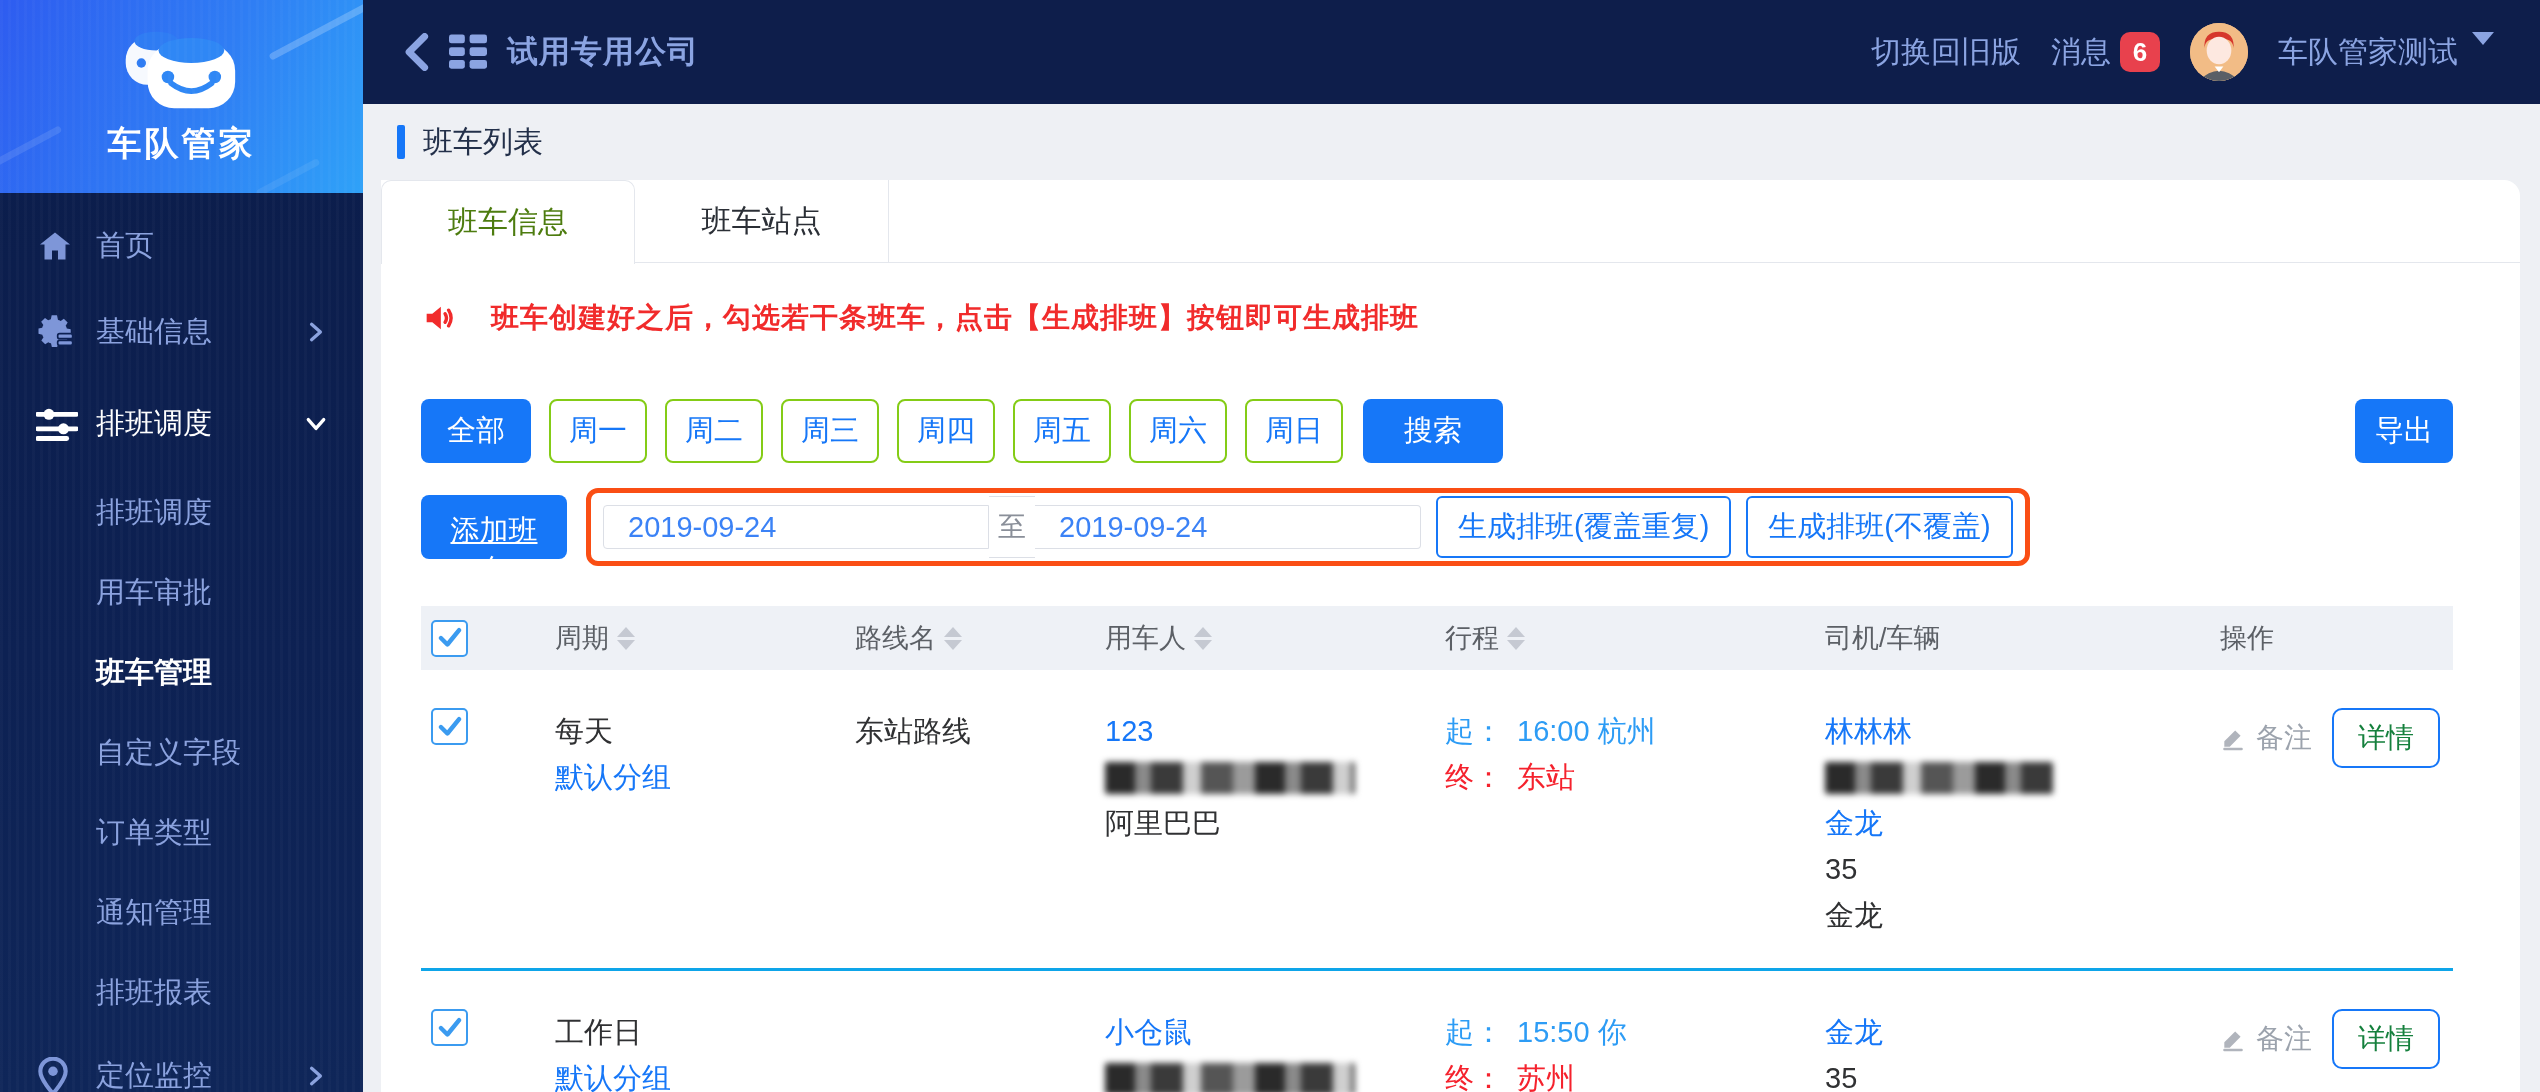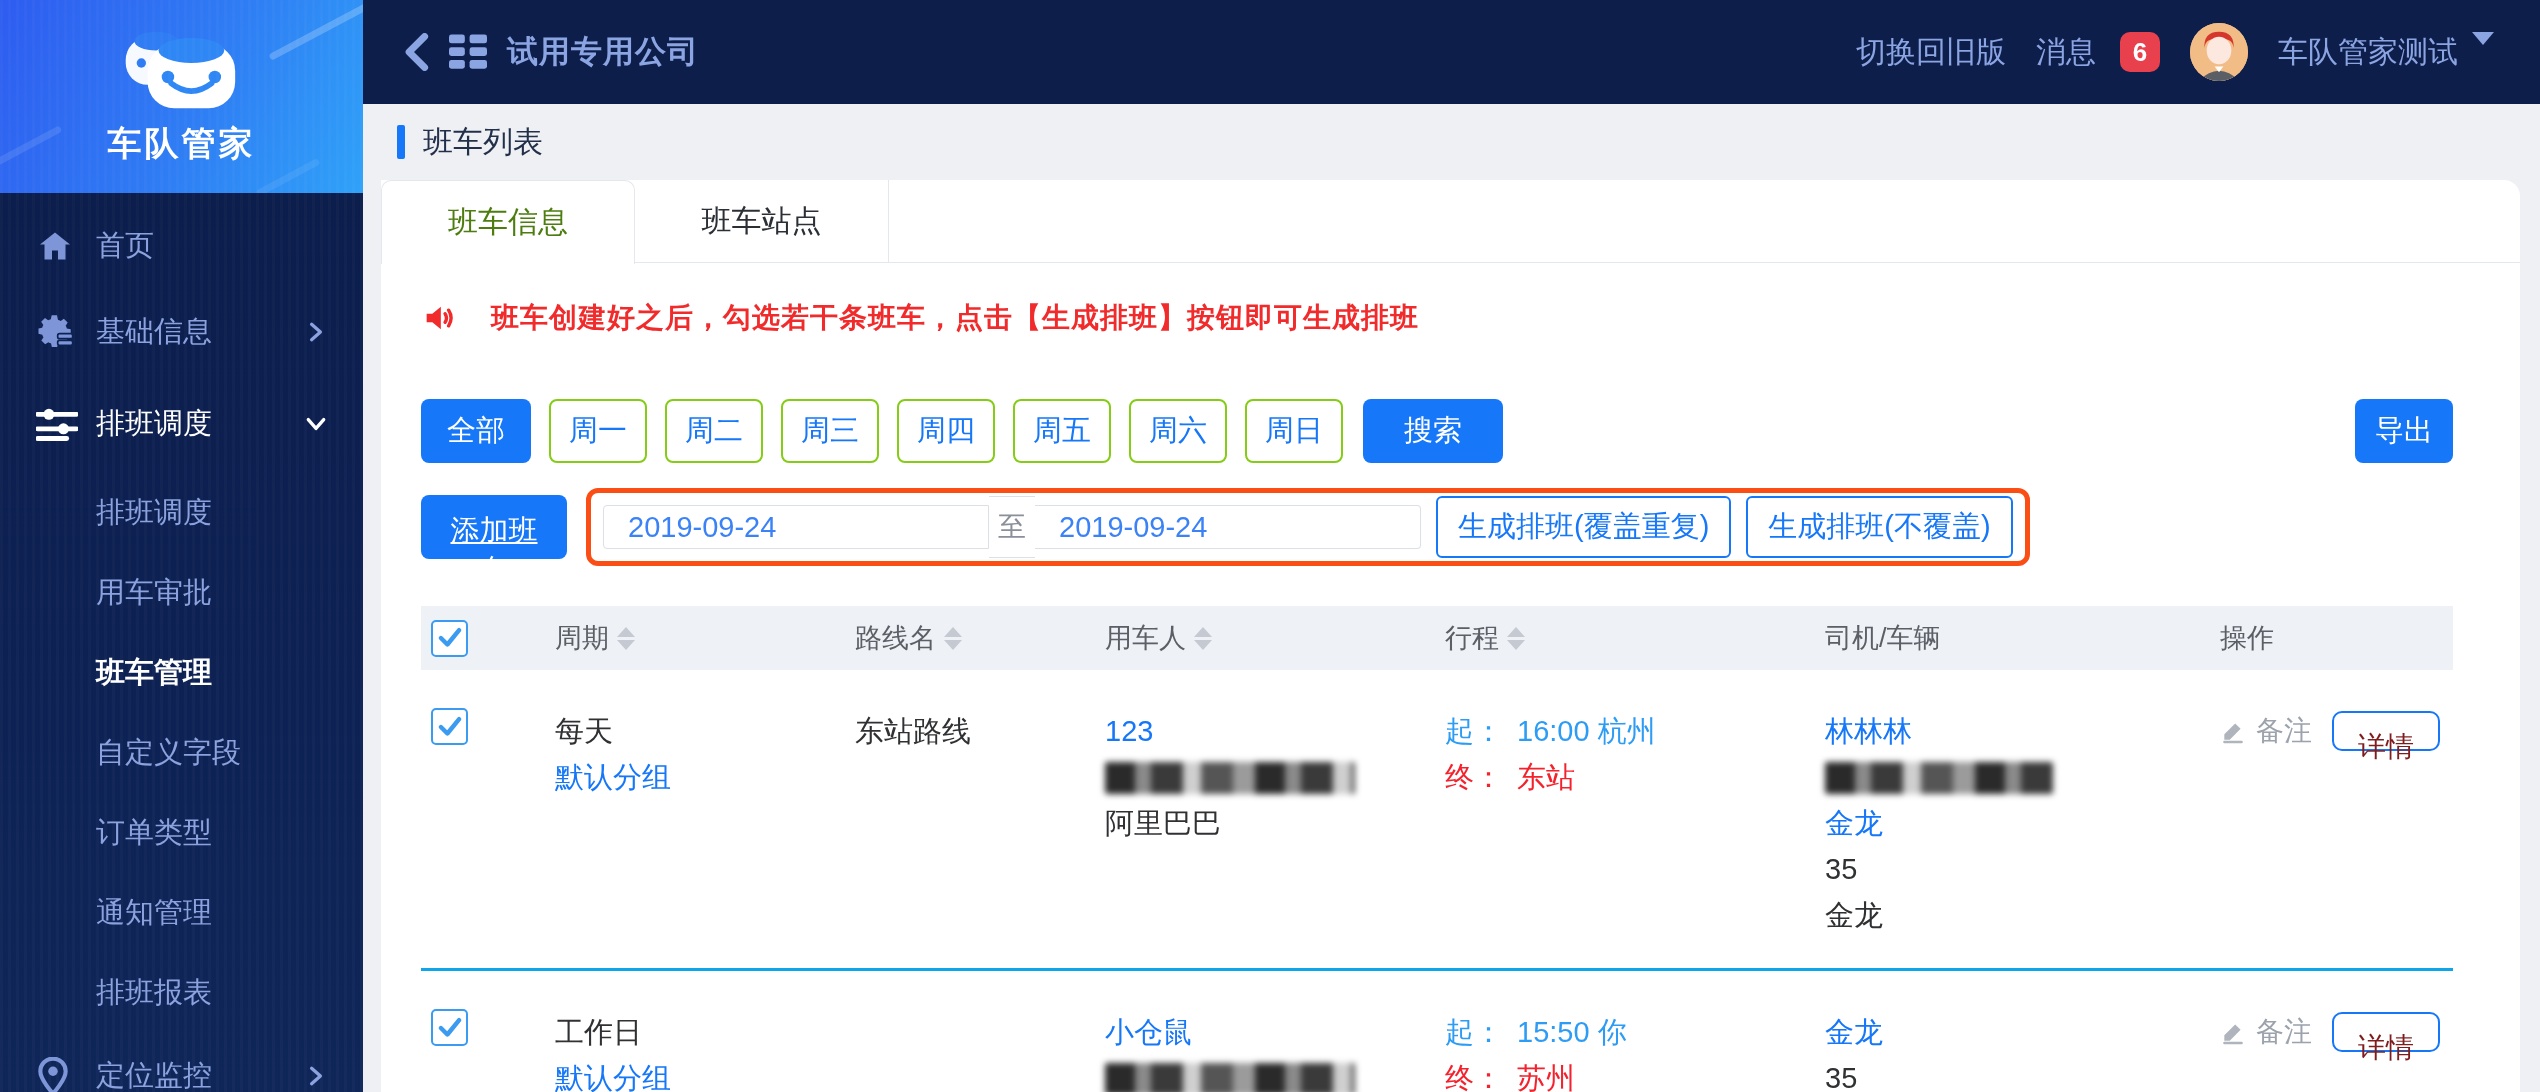--- a/index.html
+++ b/index.html
@@ -32,21 +32,21 @@
   .sub-item.active .nlabel { color:#ffffff; font-weight:bold; }
   .chev { width:22px; height:22px; }
 
   
   .topbar { position:absolute; left:363px; top:0; width:2177px; height:104px; background:#0e1e4b;
     display:flex; align-items:center; padding:0 46px 0 40px; }
   .topbar .left { display:flex; align-items:center; gap:18px; }
   .company-name { color:#8ba4e2; font-size:31px; font-weight:bold; letter-spacing:1px; }
   .topbar .right { margin-left:auto; display:flex; align-items:center; gap:30px; }
   .top-link { color:#8ba4e2; font-size:30px; cursor:pointer; }
-  .msg-wrap { display:flex; align-items:center; gap:24px; cursor:pointer; }
+  .msg-wrap { display:flex; align-items:center; gap:9px; cursor:pointer; }
   .badge { background:#e8414d; color:#fff; font-size:26px; font-weight:bold; min-width:40px; height:40px;
     border-radius:10px; display:flex; align-items:center; justify-content:center; padding:0 8px; }
   .avatar { width:58px; height:58px; border-radius:50%; overflow:hidden; background:#f2bc86; flex:none; cursor:pointer; }
   .user-wrap { display:flex; align-items:flex-start; gap:14px; cursor:pointer; }
   .caret-down { width:0; height:0; border-left:11px solid transparent; border-right:11px solid transparent;
     border-top:13px solid #8ba4e2; }
 
   
   .content { position:absolute; left:363px; top:104px; width:2177px; height:988px; background:#eef0f4; }
   .page-title-row { height:76px; display:flex; align-items:center; padding-left:34px; }
@@ -118,22 +118,22 @@
   .cell { font-size:29px; color:#303133; line-height:46px; }
   .blue-link { color:#1677f8; cursor:pointer; }
   .lblue { color:#2d9cf5; }
   .red { color:#f5222d; }
   .trip-line { display:flex; gap:14px; font-size:29px; line-height:46px; }
   .mosaic { width:250px; height:32px; margin:8px 0 6px 0; border-radius:2px; filter:blur(3px);
     background:repeating-linear-gradient(90deg,#2a2a2a 0 30px,#8a8a8a 30px 46px,#3a3a3a 46px 78px,#cfcfcf 78px 96px,#555 96px 128px,#9b9b9b 128px 150px); }
   .mosaic.narrow { width:228px; }
   .op-cell { display:flex; align-items:center; }
   .remark { display:flex; align-items:center; gap:10px; color:#9ca3ad; font-size:28px; cursor:pointer; }
-  .btn-detail { margin-left:20px; background:#fff; border:2px solid #1677f8; color:#7f1d1d; font-size:28px;
-    border-radius:10px; height:40px; padding:15px 24px; cursor:pointer; font-family:inherit; }
+  .btn-detail { margin-left:20px; background:#fff; border:2px solid #1677f8; color:#15803d; font-size:28px;
+    border-radius:10px; height:60px; padding:0 24px; cursor:pointer; font-family:inherit; }
 
   
   .cbx { width:37px; height:37px; border:2px solid #3b9bf0; border-radius:5px; background:#fff;
     display:flex; align-items:center; justify-content:center; cursor:pointer; flex:none; }
 </style>
 </head>
 <body>
 
 <div class="sidebar">
   <div class="logo-block">

